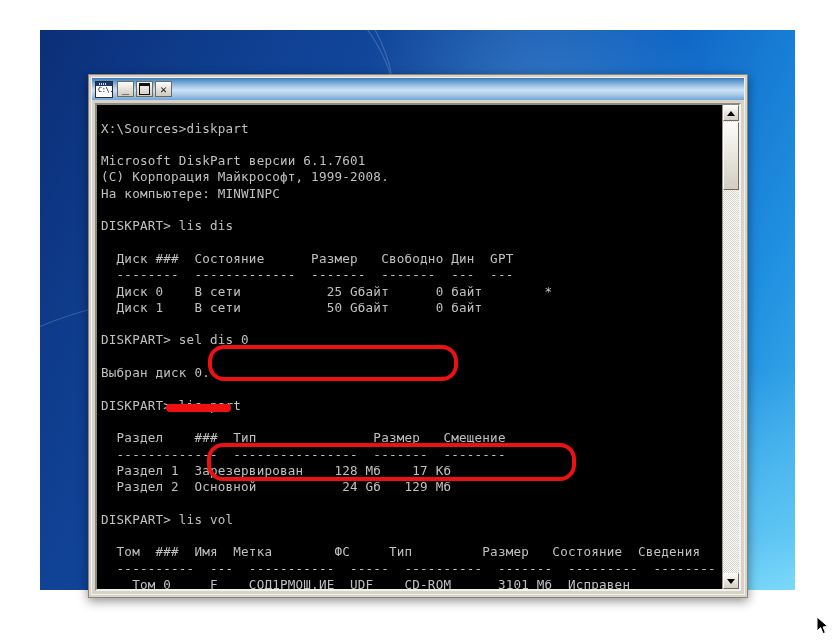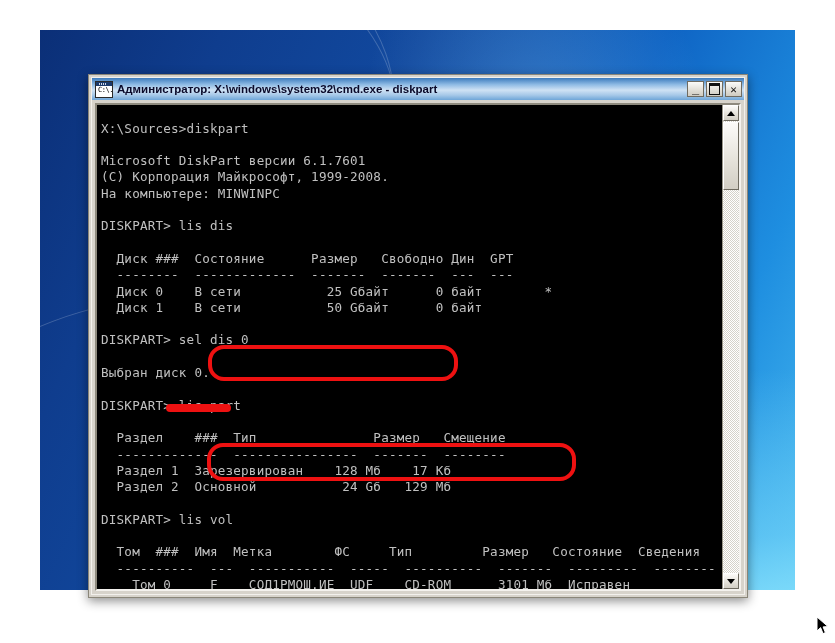--- a/index.html
+++ b/index.html
@@ -231,21 +231,20 @@
 </div>
 
 <div id="cmd-window">
   <div id="cmd-frame"></div>
 
   <div id="titlebar" class="win">
     <div id="cmd-icon">
       <div class="dots"></div>
       <div class="glyph">C:\.</div>
     </div>
-    <div id="title-text">Администратор: X:\windows\system32\cmd.exe - diskpart</div>
     <div id="win-buttons">
       <div class="winbtn min">
           <div class="g">_</div>
         </div>
       <div class="winbtn max">
           <div class="g">
             <span></span>
           </div>
         </div>
       <div class="winbtn close">

